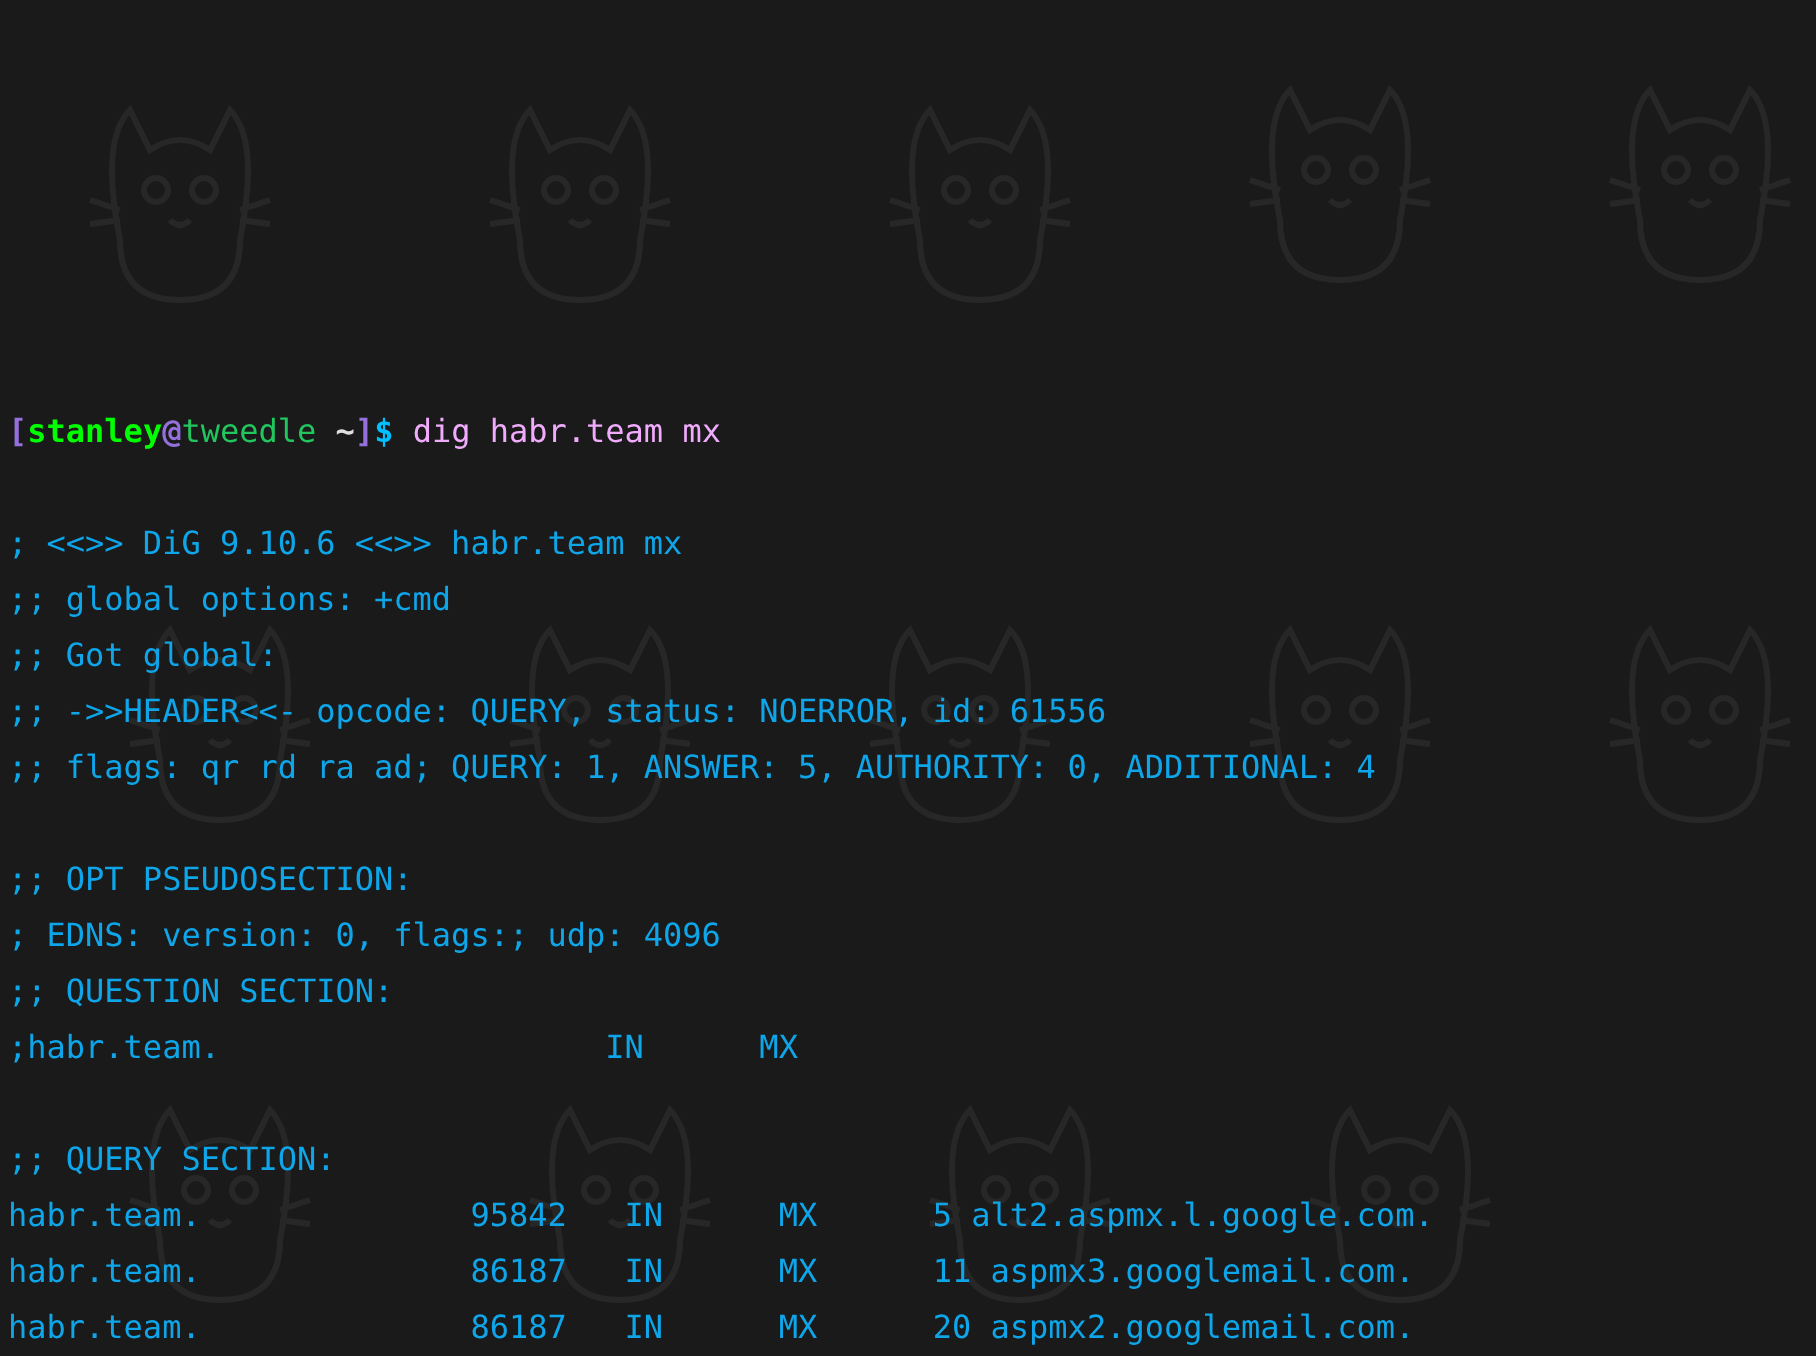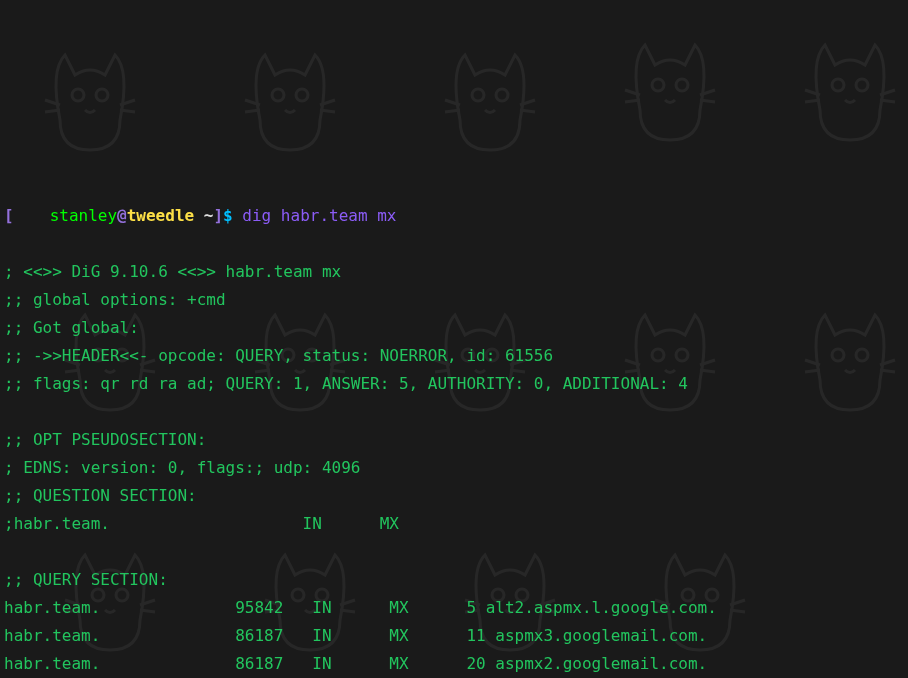--- a/index.html
+++ b/index.html
@@ -21,27 +21,27 @@
       top: 0; left: 0; right: 0; bottom: 0;
       opacity: 0.12;
       pointer-events: none;
       z-index: 0;
     }
     .terminal-content {
       position: relative;
       z-index: 1;
     }
     .prompt-bracket { color: #9370DB; font-weight: bold; }
-    .prompt-user { color: #00ff00; font-weight: normal; margin-left: 36px; }
+    .prompt-user { color: #00ff00; font-weight: bold; }
     .prompt-at { color: #9370DB; font-weight: bold; }
-    .prompt-host { color: #fde047; font-weight: bold; }
+    .prompt-host { color: #22c55e; font-weight: normal; }
     .prompt-path { color: #e0e0e0; font-weight: bold; }
     .prompt-dollar { color: #00bfff; font-weight: bold; }
-    .command { color: #8b5cf6; }
-    .output { color: #22c55e; }
+    .command { color: #f0abfc; }
+    .output { color: #0ea5e9; }
   </style>
 </head>
 <body>
 
 
 
 <svg class="bg-pattern" viewBox="0 0 908 678" preserveAspectRatio="none">
   <defs>
     <g id="cat" stroke="#888" stroke-width="3" fill="none">
       <path d="M 20 80 Q 10 30 25 15 L 35 35 Q 50 25 65 35 L 75 15 Q 90 30 80 80 Q 80 110 50 110 Q 20 110 20 80 Z"></path>

